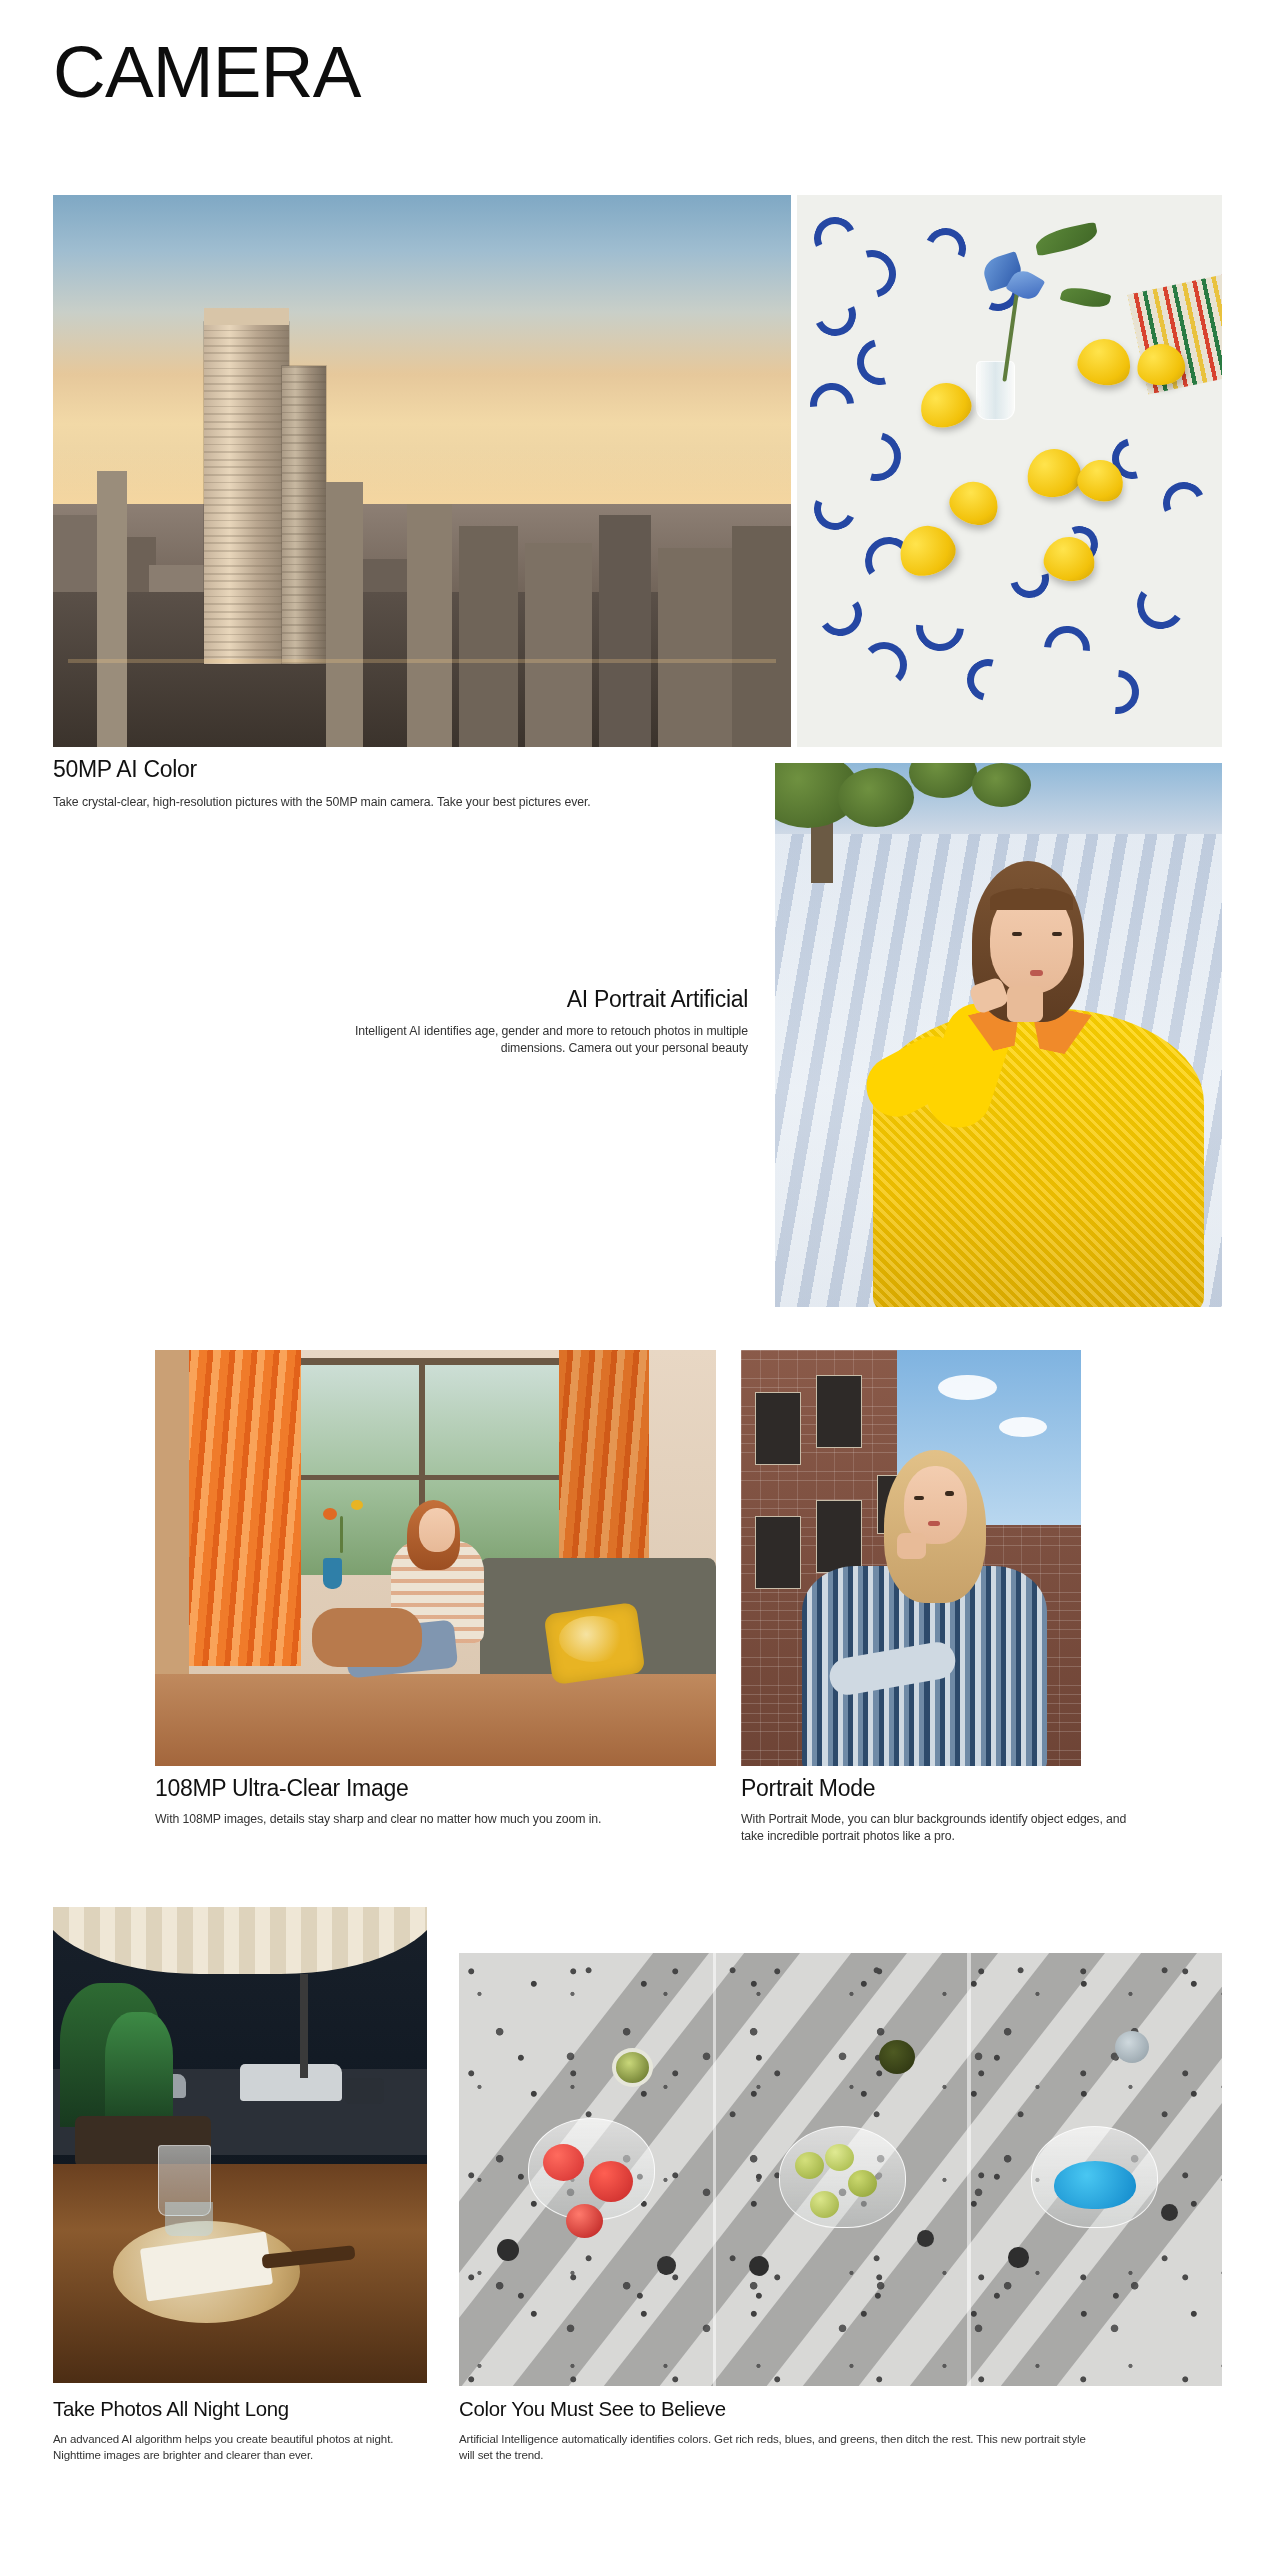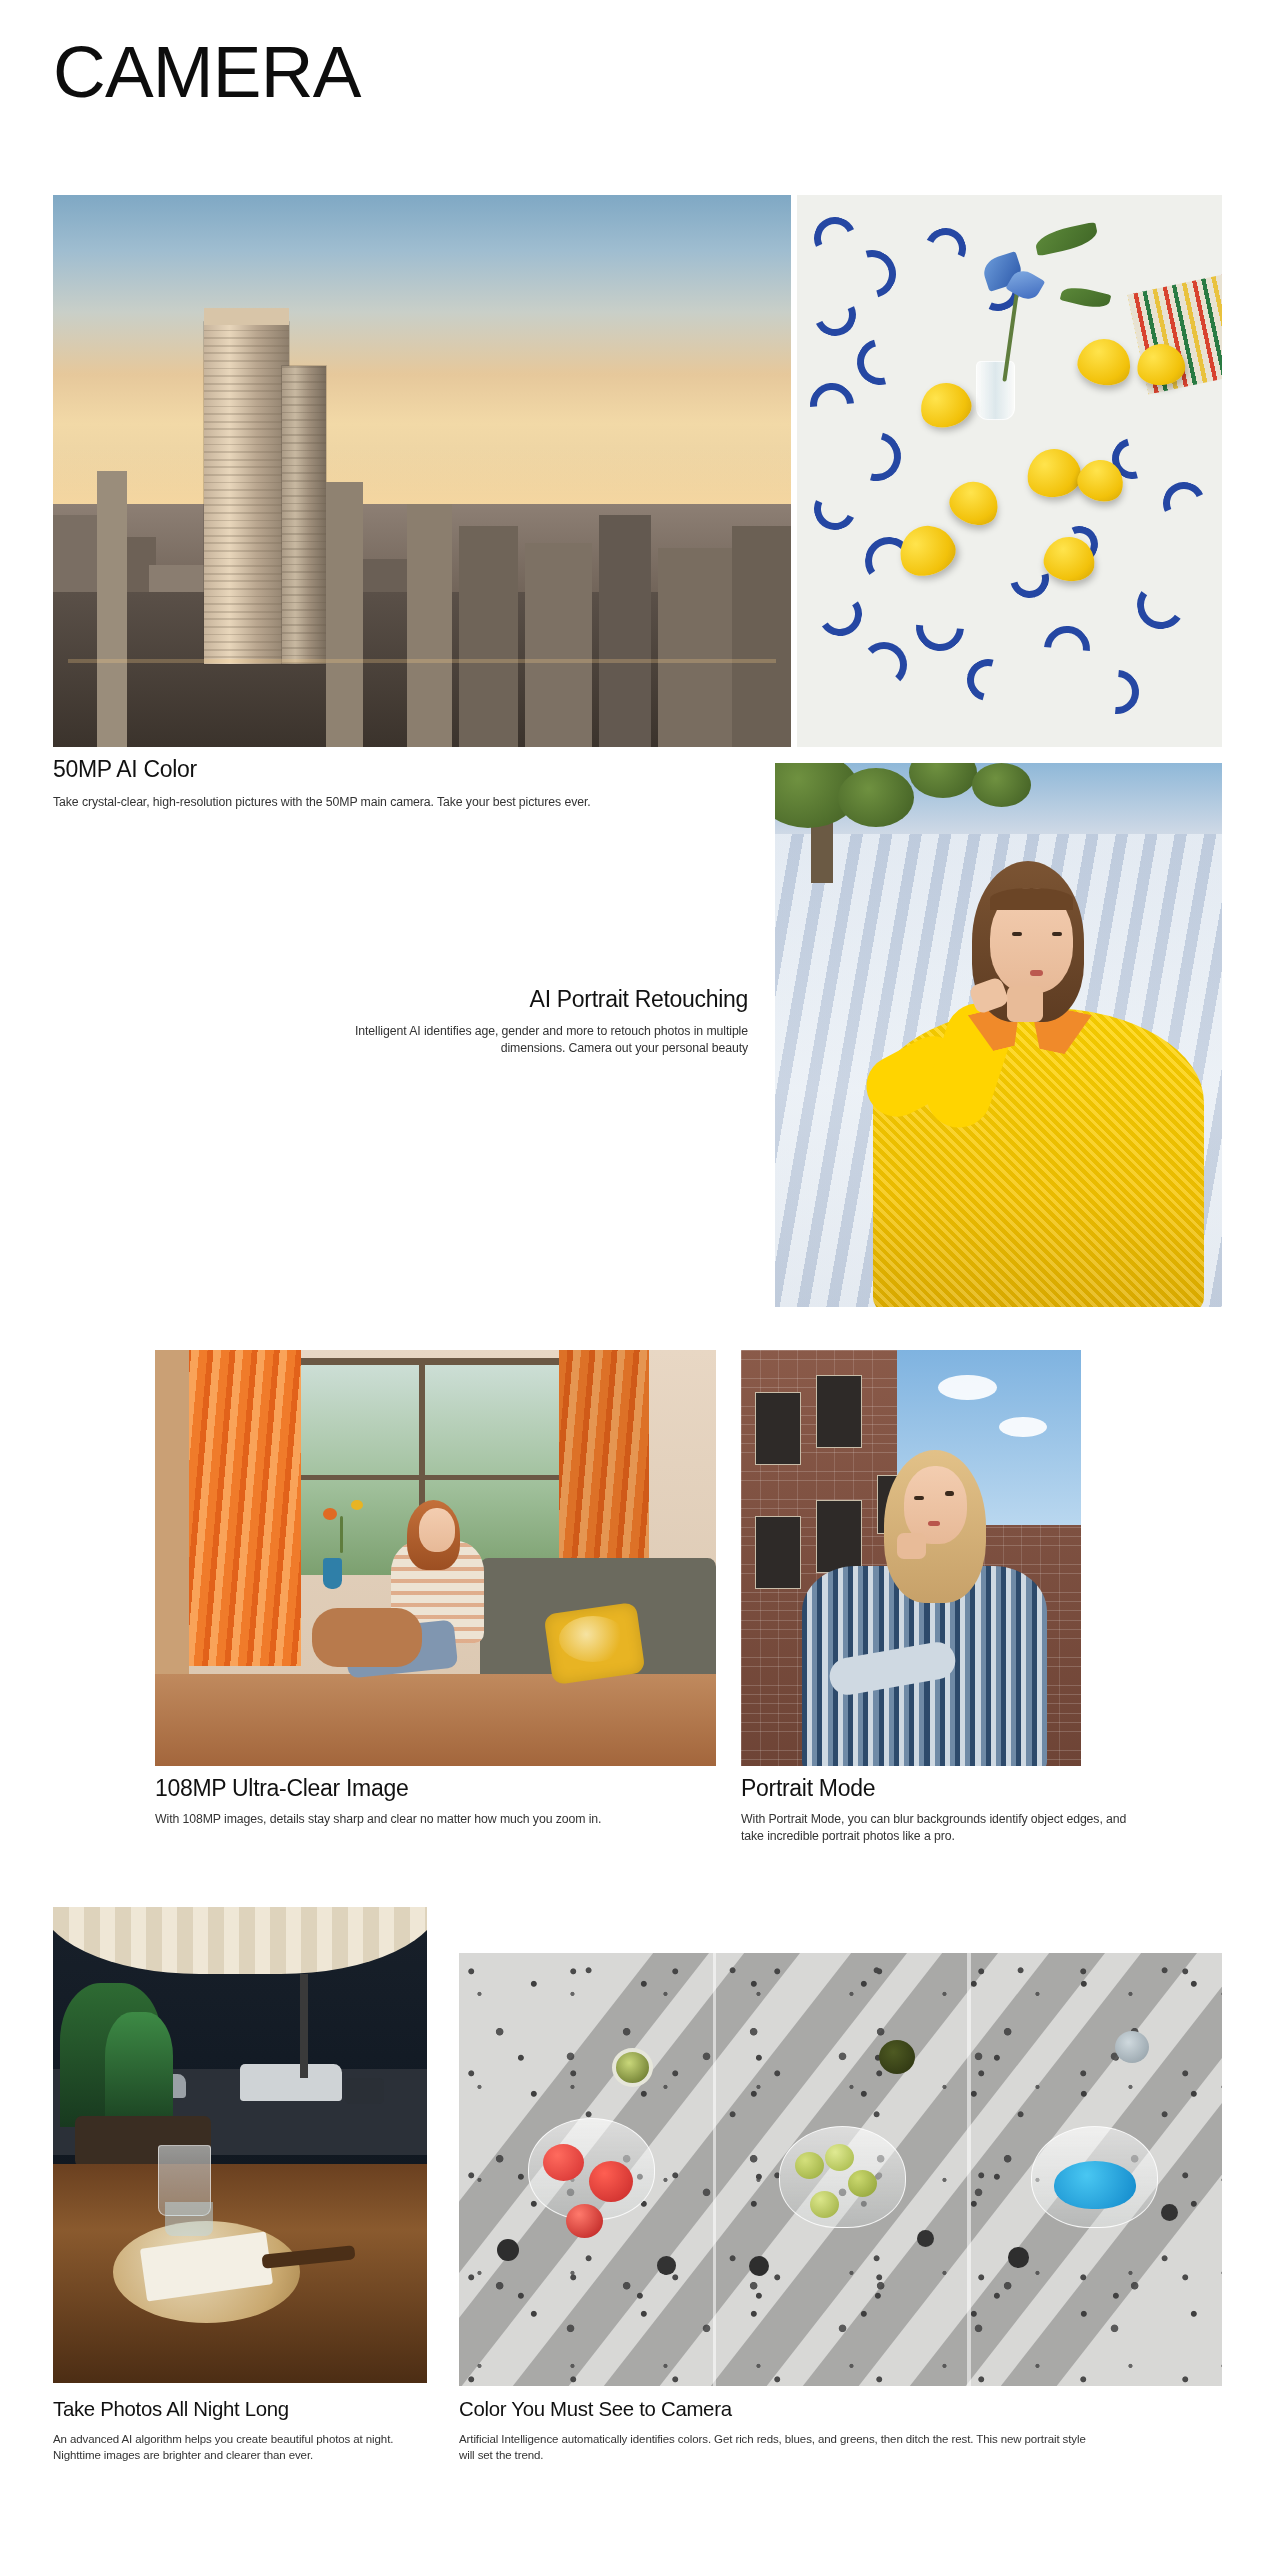--- a/index.html
+++ b/index.html
@@ -376,21 +376,21 @@
       <div style="position:absolute; left:53%; top:31%; width:10.2px; height:4.2px; background:#3b2a1d; border-radius:2.5px;"></div>
       <div style="position:absolute; left:62%; top:31%; width:10.2px; height:4.2px; background:#3b2a1d; border-radius:2.5px;"></div>
       <div style="position:absolute; left:57%; top:38%; width:13.6px; height:6px; background:#bb5a50; border-radius:5.1px;"></div>
 
       <div style="position:absolute; left:52%; top:41%; width:36px; height:36px; background:#e8bb98; border-radius:6.8px;"></div>
       <div style="position:absolute; left:44%; top:40%; width:34px; height:29px; background:#edc3a2; border-radius:8.5px; transform:rotate(-20deg);"></div>
     </div>
   </div>
 
   <div class="cap-wrap right" style="left:323px; top:986px; width:425px;">
-    <div class="cap-title right" style="position:relative; left:auto; right:0; width:425px;">AI Portrait Retouching</div>
+    <div class="cap-title right" style="position:relative; left:auto; right:0; width:425px;">AI Portrait Artificial</div>
     <div class="cap-body right" style="position:relative; left:auto; top:10.2px; width:425px;">Intelligent AI identifies age, gender and more to retouch photos in multiple dimensions. Camera out your personal beauty</div>
   </div>
 
   <div class="photo" style="left:155px; top:1350px; width:561px; height:416px;">
     <div class="inner">
       <div class="room-bg"></div>
       <div class="window" style="left:26%; top:2%; width:46%; height:52%;"></div>
       <div class="win-mull" style="left:26%; top:2%; width:46%; height:6.8px;"></div>
       <div class="win-mull" style="left:47%; top:2%; width:6.8px; height:52%;"></div>
       <div class="win-mull" style="left:26%; top:30%; width:46%; height:5.1px;"></div>
@@ -510,18 +510,18 @@
       <div style="position:absolute; left:92%; top:58%; width:17px; height:17px; background:#333; border-radius:50%;"></div>
     </div>
   </div>
 
   <div class="cap-wrap" style="left:53px; top:2397px; width:391px;">
     <div class="cap-title small" style="position:relative;">Take Photos All Night Long</div>
     <div class="cap-body small" style="position:relative; top:8.5px; width:374px;">An advanced AI algorithm helps you create beautiful photos at night. Nighttime images are brighter and clearer than ever.</div>
   </div>
 
   <div class="cap-wrap" style="left:459px; top:2397px; width:663px;">
-    <div class="cap-title small" style="position:relative;">Color You Must See to Camera</div>
+    <div class="cap-title small" style="position:relative;">Color You Must See to Believe</div>
     <div class="cap-body small" style="position:relative; top:8.5px; width:629px;">Artificial Intelligence automatically identifies colors. Get rich reds, blues, and greens, then ditch the rest. This new portrait style will set the trend.</div>
   </div>
 
 </div>
 
 
 </body></html>

